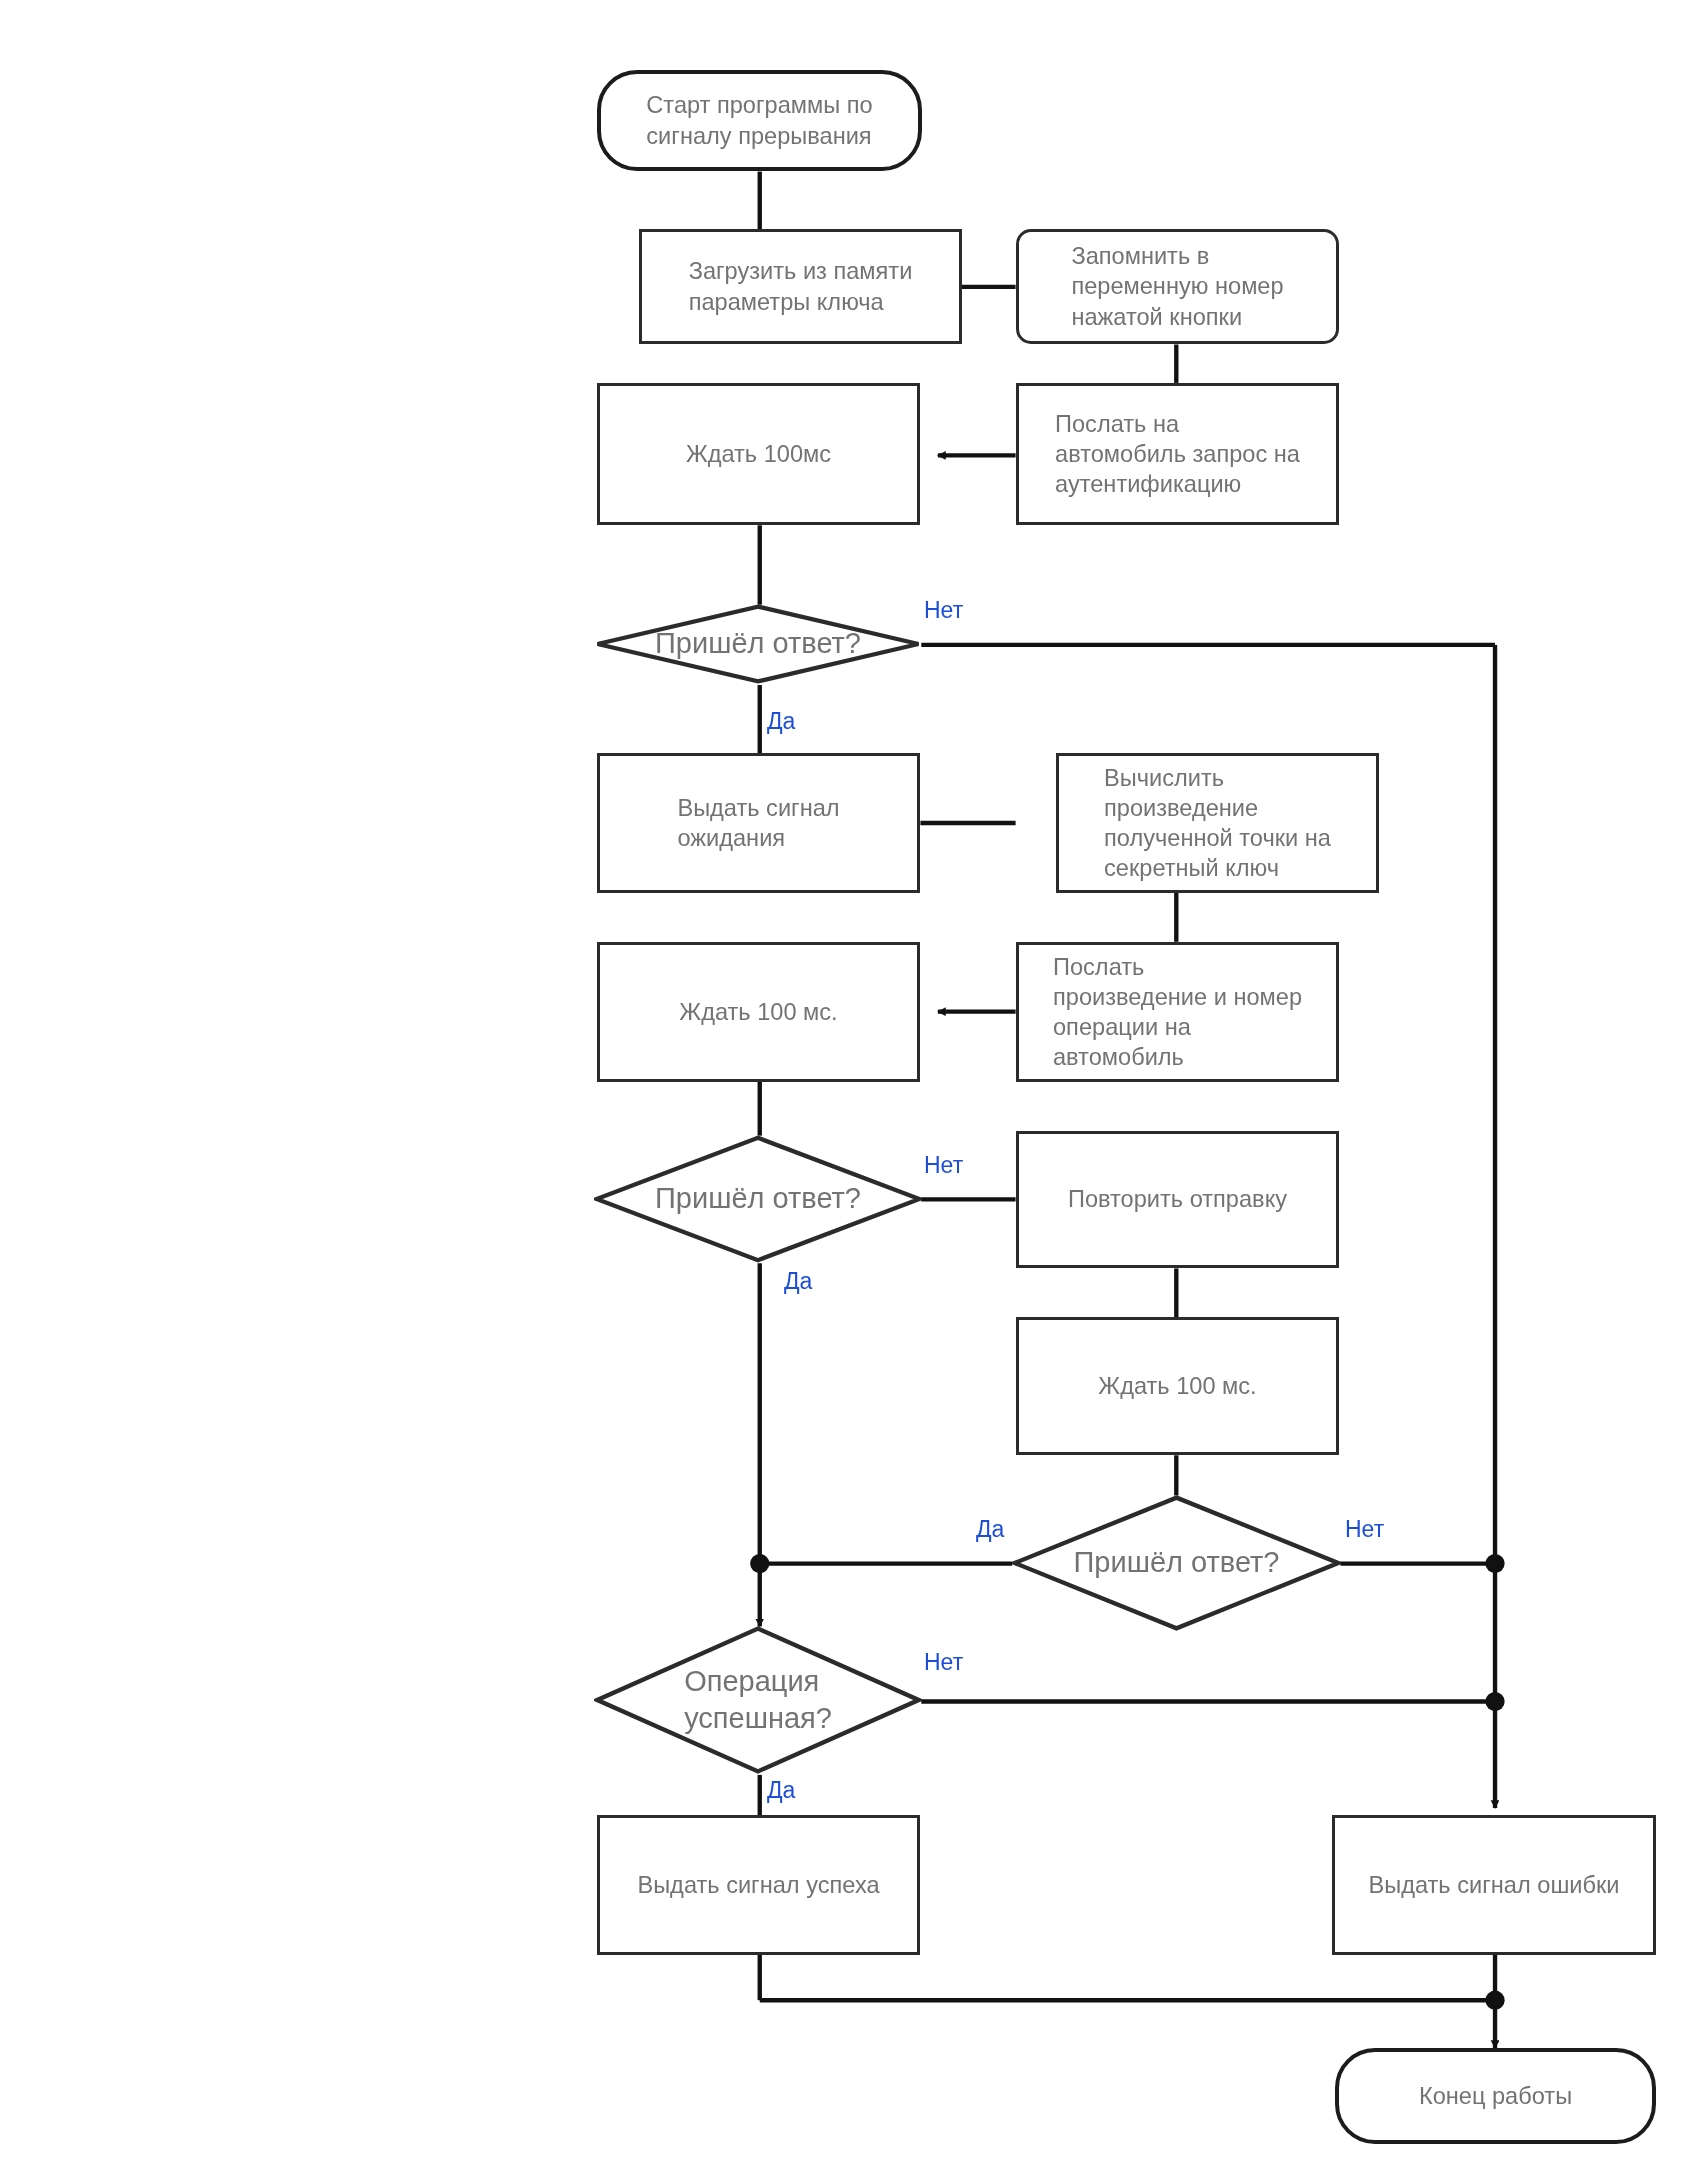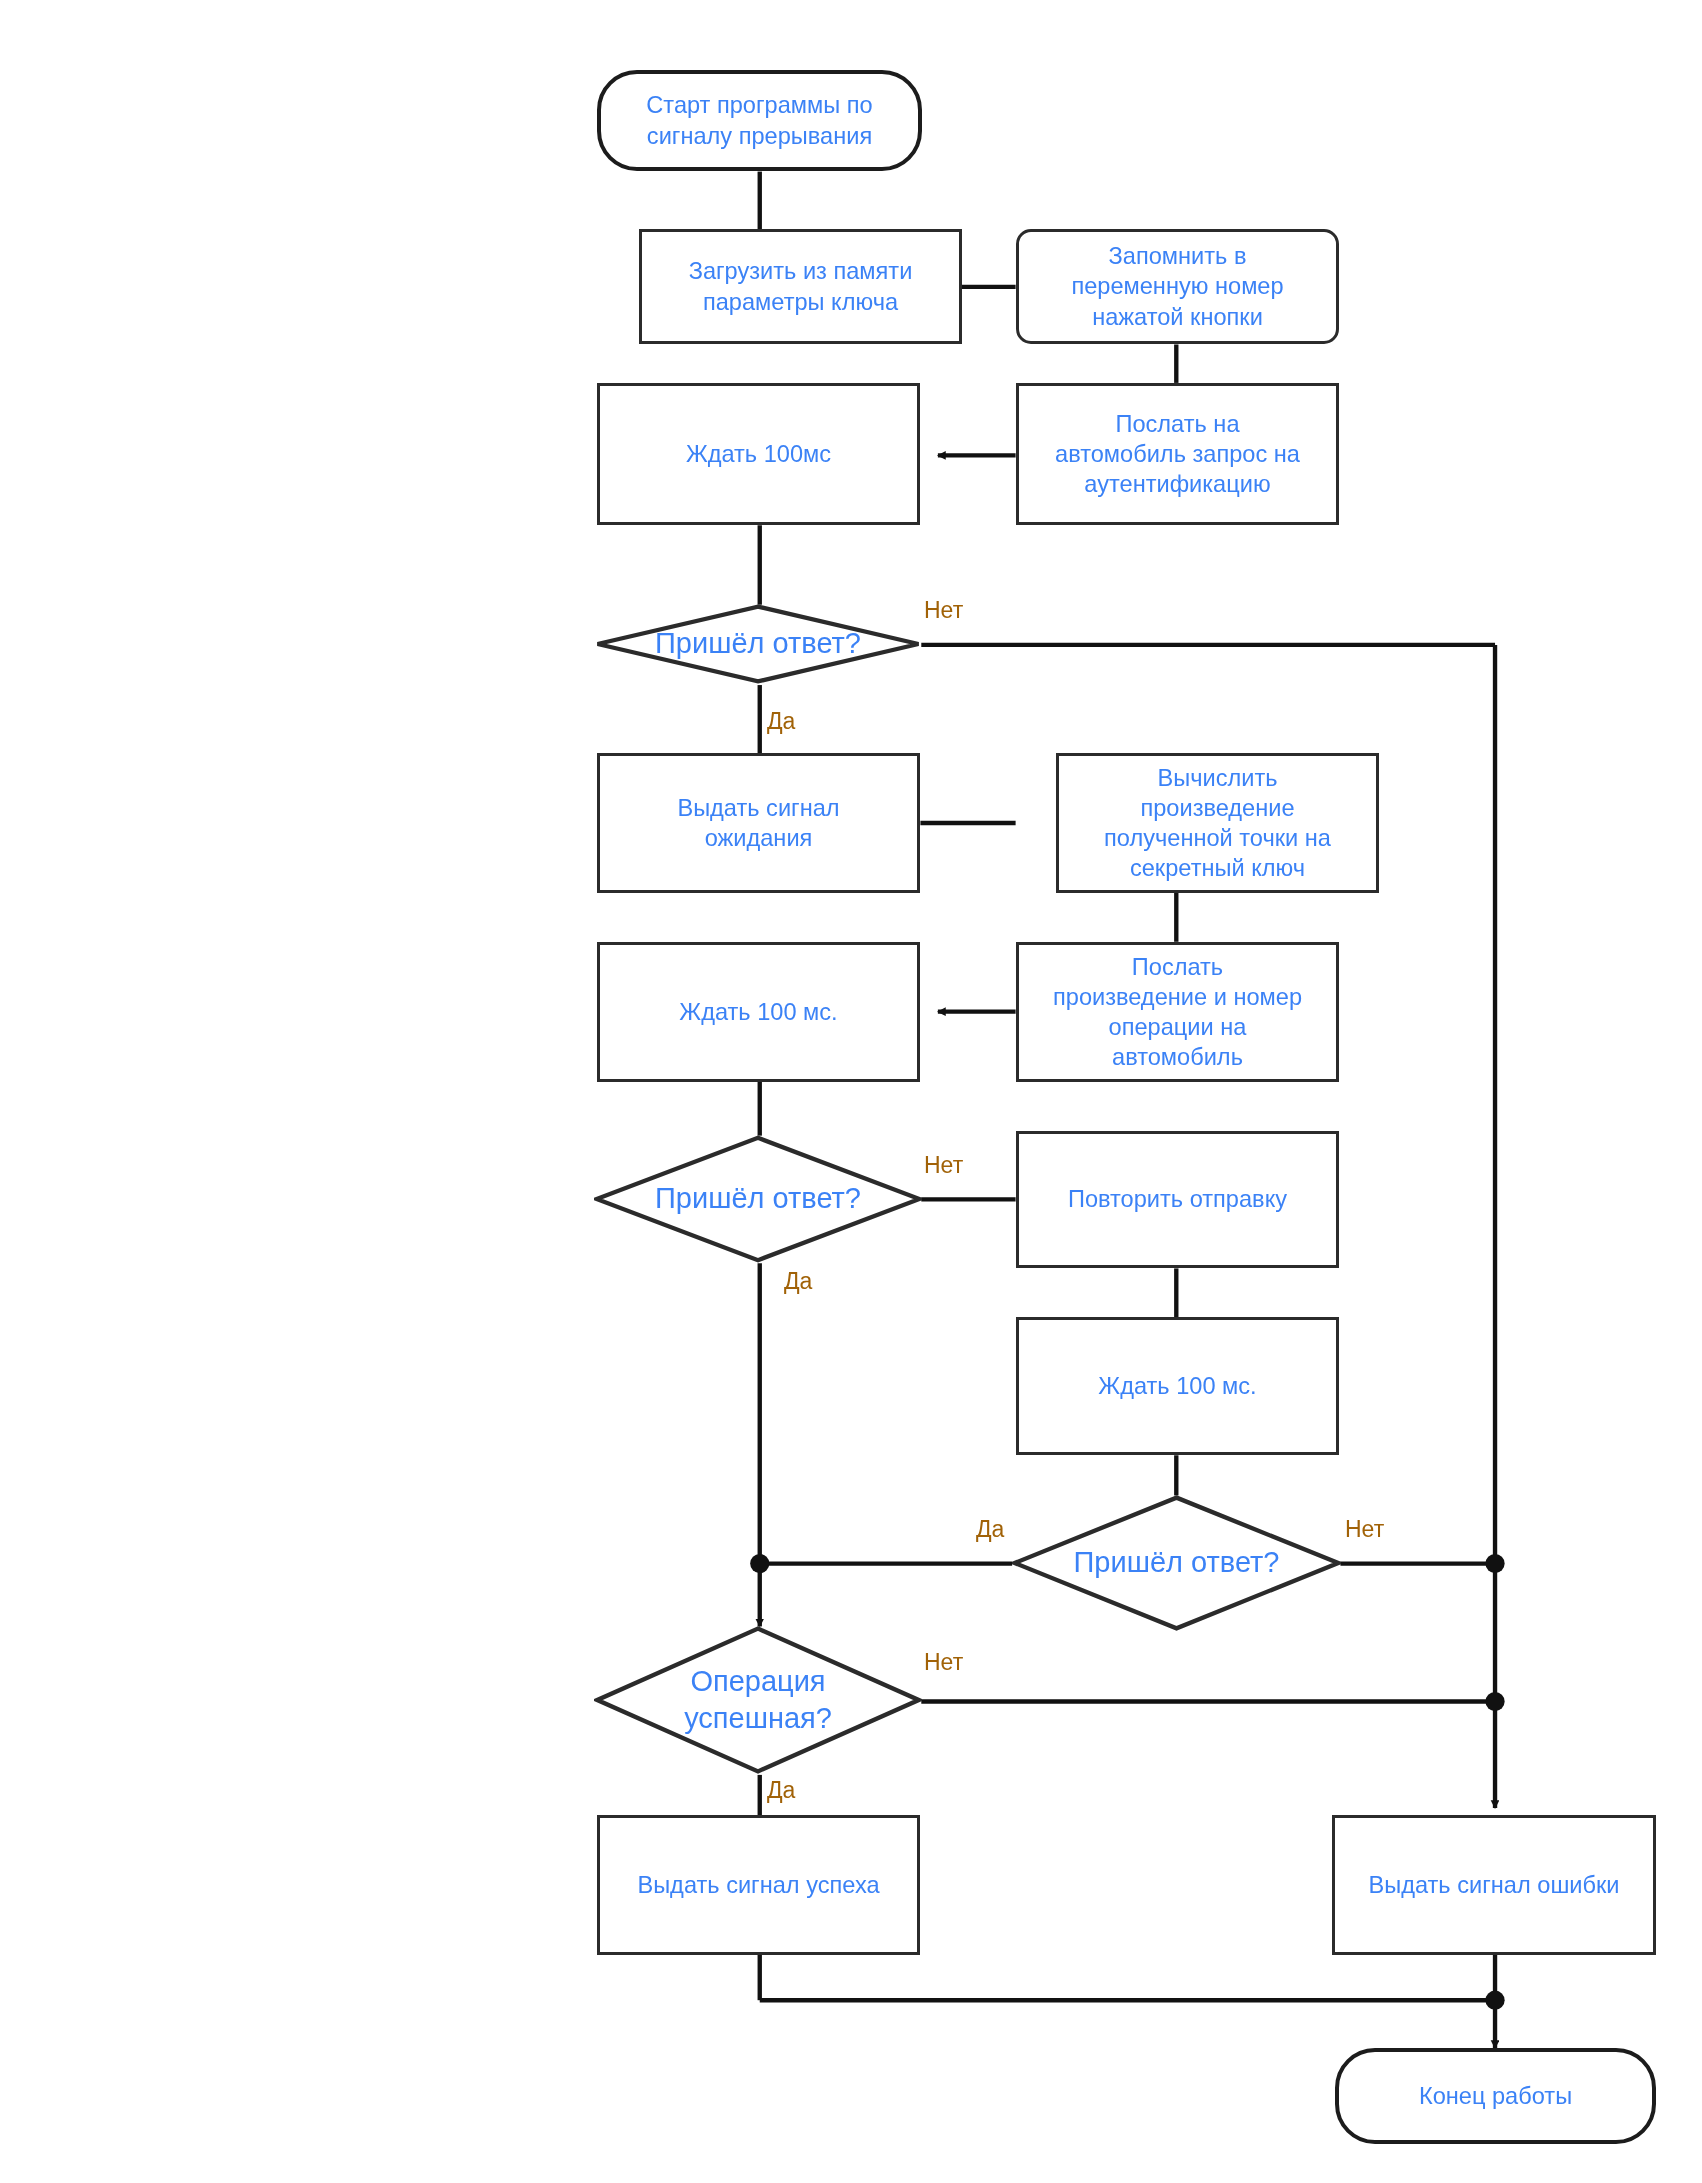--- a/index.html
+++ b/index.html
@@ -24,23 +24,23 @@
     width: 1702px;
     height: 2184px;
     pointer-events: none;
   }
   .node {
     position: absolute;
     box-sizing: border-box;
     display: flex;
     align-items: center;
     justify-content: center;
-    text-align: center;
+    text-align: left;
     background: #ffffff;
-    color: #3b82f6;
+    color: #737373;
     line-height: 1.28;
     white-space: pre-line;
     z-index: 3;
   }
   .process {
     border: 3.5px solid #2b2b2b;
     font-size: 23.6px;
     padding: 3.5px 8.7px;
   }
   .terminal {
@@ -56,21 +56,21 @@
     z-index: 3;
   }
   .decision .dlabel {
     position: relative;
     z-index: 4;
     white-space: pre-line;
   }
   .edge-label {
     position: absolute;
     font-size: 23px;
-    color: #a16207;
+    color: #1d4ed8;
     background: transparent;
     z-index: 5;
     white-space: nowrap;
   }
 </style>
 </head>
 <body>
 
 <div id="canvas">
 

